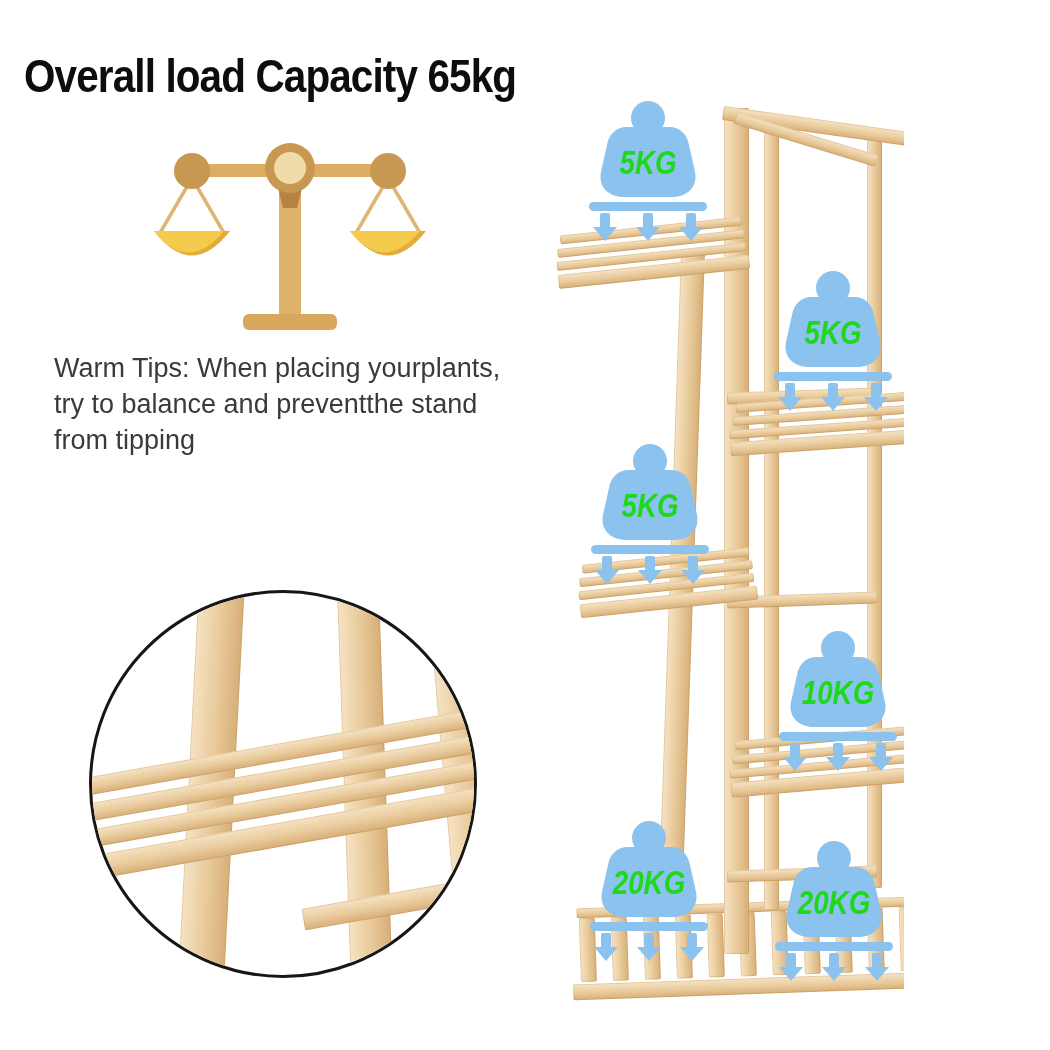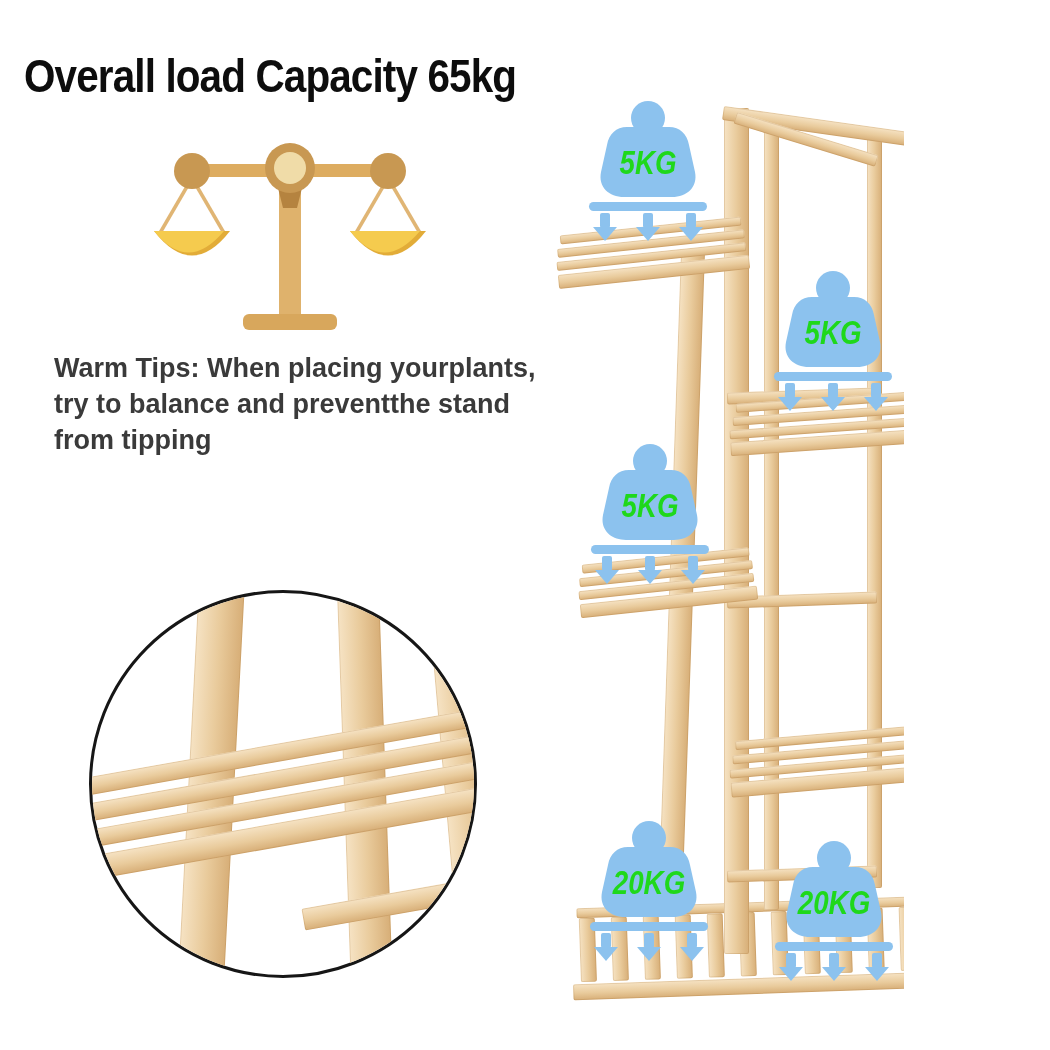--- a/index.html
+++ b/index.html
@@ -3,21 +3,21 @@
 <meta charset="utf-8">
 <style>
   html,body{margin:0;padding:0;background:#fff;}
   .canvas{position:relative;width:904px;height:1050px;background:#ffffff;overflow:hidden;
           font-family:"Liberation Sans", sans-serif;}
 
   
   .title{position:absolute;left:24px;top:48px;font-size:47px;font-weight:800;color:#0d0d0d;
          letter-spacing:-1px;transform:scaleX(0.86);transform-origin:left top;white-space:nowrap;}
   .tips{position:absolute;left:54px;top:350px;width:500px;font-size:27px;line-height:36px;
-        color:#3a3a3a;white-space:pre-line;font-weight:700;}
+        color:#3a3a3a;white-space:pre-line;font-weight:400;}
 
   
   .wh{position:absolute;background:linear-gradient(180deg,#f6e3c4,#e9cb9c 55%,#d7ae77);
       border-radius:2px;box-shadow:inset 0 0 0 1px rgba(165,115,55,.22);}
   .wv{position:absolute;background:linear-gradient(90deg,#f6e3c4,#e9cb9c 50%,#d7ae77);
       border-radius:2px;box-shadow:inset 0 0 0 1px rgba(165,115,55,.22);}
   .grp{position:absolute;}
   .grp .wh,.grp .wv{position:absolute;}
 
   
@@ -176,20 +176,36 @@
           <polygon points="10,127 34,127 22,141"></polygon>
         <rect x="60" y="113" width="10" height="15" rx="2"></rect>
           <polygon points="53,127 77,127 65,141"></polygon>
         <rect x="103" y="113" width="10" height="15" rx="2"></rect>
           <polygon points="96,127 120,127 108,141"></polygon>
       </g>
     </svg>
     <span class="lbl">5KG</span>
   </div>
 
+  <div class="badge" style="left:773px;top:630px;">
+    <svg width="130" height="142" viewBox="0 0 130 142">
+      <g fill="#8cc2ee">
+        <circle cx="65" cy="18" r="17"></circle>
+        <path d="M44 27 L86 27 C97 27 104 34 106 45 L112 72 C115 87 104 97 89 97 L41 97 C26 97 15 87 18 72 L24 45 C26 34 33 27 44 27 Z"></path>
+        <rect x="6" y="102" width="118" height="9" rx="4.5"></rect>
+        <rect x="17" y="113" width="10" height="15" rx="2"></rect>
+          <polygon points="10,127 34,127 22,141"></polygon>
+        <rect x="60" y="113" width="10" height="15" rx="2"></rect>
+          <polygon points="53,127 77,127 65,141"></polygon>
+        <rect x="103" y="113" width="10" height="15" rx="2"></rect>
+          <polygon points="96,127 120,127 108,141"></polygon>
+      </g>
+    </svg>
+    <span class="lbl">10KG</span>
+  </div>
 
   <div class="badge" style="left:584px;top:820px;">
     <svg width="130" height="142" viewBox="0 0 130 142">
       <g fill="#8cc2ee">
         <circle cx="65" cy="18" r="17"></circle>
         <path d="M44 27 L86 27 C97 27 104 34 106 45 L112 72 C115 87 104 97 89 97 L41 97 C26 97 15 87 18 72 L24 45 C26 34 33 27 44 27 Z"></path>
         <rect x="6" y="102" width="118" height="9" rx="4.5"></rect>
         <rect x="17" y="113" width="10" height="15" rx="2"></rect>
           <polygon points="10,127 34,127 22,141"></polygon>
         <rect x="60" y="113" width="10" height="15" rx="2"></rect>

